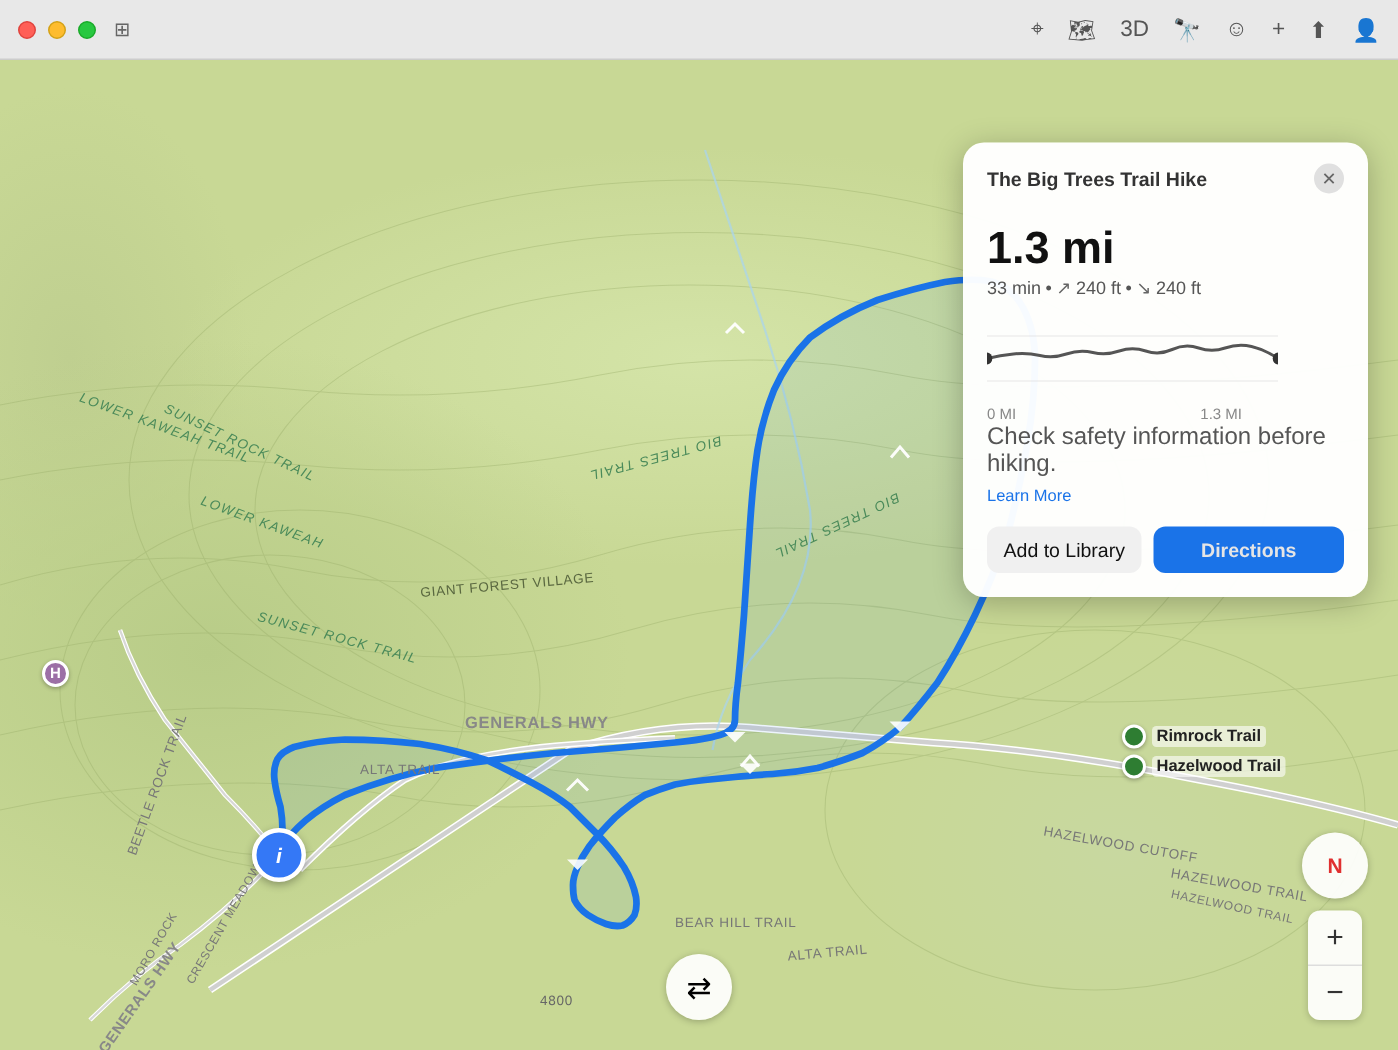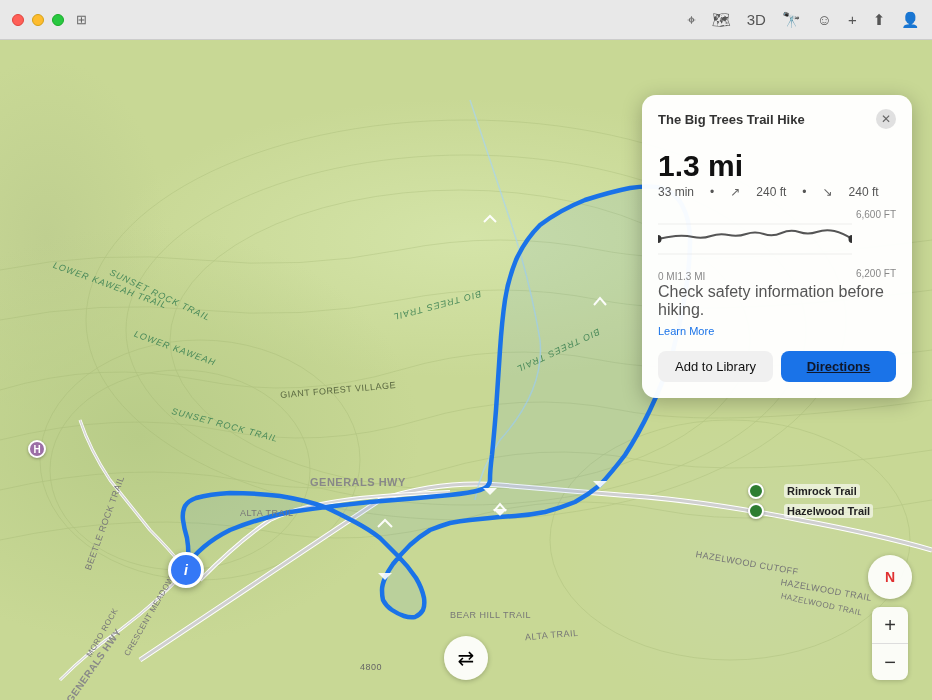--- a/index.html
+++ b/index.html
@@ -187,21 +187,21 @@
       font-size: 30px;
       font-weight: 700;
       color: #111;
       margin-bottom: 2px;
     }
     .card-meta {
       font-size: 12px;
       color: #555;
       display: flex;
       align-items: center;
-      gap: 16px;
+      gap: 3px;
       margin-bottom: 10px;
     }
     .arrow-up { color: #666; }
     .arrow-down { color: #666; }
 
     
     .elevation-chart {
       margin-bottom: 4px;
       position: relative;
       height: 70px;
@@ -218,20 +218,21 @@
       color: #888;
       text-align: right;
     }
     .elevation-chart-inner {
       margin-right: 44px;
       height: 60px;
       position: relative;
     }
     .elevation-x-labels {
       display: flex;
+      justify-content: space-between;
       font-size: 10px;
       color: #888;
       margin-right: 68px;
       margin-top: 2px;
     }
 
     .safety-text {
       font-size: 16px;
       color: #555;
       margin-bottom: 2px;
@@ -254,29 +255,28 @@
       background: #f0f0f0;
       border: none;
       border-radius: 8px;
       font-size: 13px;
       font-weight: 500;
       color: #111;
       cursor: pointer;
     }
     .btn-directions {
       flex: 1;
-      padding: 8px 10px;
+      padding: 8px 22px;
       background: #1a73e8;
       border: none;
       border-radius: 8px;
       font-size: 13px;
       font-weight: 600;
-      color: #0f172a;
-      cursor: pointer;
-      text-decoration: underline;
+      color: #e5e5e5;
+      cursor: pointer;
     }
 
     
     .map-controls-br {
       position: absolute;
       bottom: 20px;
       right: 20px;
       display: flex;
       flex-direction: column;
       align-items: center;
@@ -343,21 +343,21 @@
       justify-content: center;
       font-size: 20px;
       z-index: 100;
     }
 
     
     .poi-dot {
       position: absolute;
       display: flex;
       align-items: center;
-      gap: 20px;
+      gap: 4px;
     }
     .poi-circle {
       width: 16px;
       height: 16px;
       border-radius: 50%;
       background: #2e7d32;
       border: 2px solid white;
       box-shadow: 0 1px 3px rgba(0,0,0,0.3);
       flex-shrink: 0;
     }
@@ -537,24 +537,20 @@
       <span>•</span>
       <span class="arrow-up">↗</span>
       <span>240 ft</span>
       <span>•</span>
       <span class="arrow-down">↘</span>
       <span>240 ft</span>
     </div>
 
     
     <div class="elevation-chart">
-      <div class="elevation-labels-right">
-        <span>6,600 FT</span>
-        <span>6,200 FT</span>
-      </div>
       <div class="elevation-chart-inner">
         <svg width="100%" height="60" viewBox="0 0 220 60" preserveAspectRatio="none">
 
           <line x1="0" y1="15" x2="220" y2="15" stroke="#ddd" stroke-width="0.5"></line>
           <line x1="0" y1="45" x2="220" y2="45" stroke="#ddd" stroke-width="0.5"></line>
 
           <path d="M0,30 Q10,28 20,27 Q30,26 40,28 Q50,30 60,27 Q70,24 80,26 Q90,28 100,25 Q110,22 120,25 Q130,28 140,24 Q150,20 160,23 Q170,26 180,23 Q190,20 200,22 Q210,24 220,30" stroke="#555" stroke-width="2" fill="none" stroke-linecap="round"></path>
 
           <circle cx="0" cy="30" r="4" fill="#333"></circle>
           <circle cx="220" cy="30" r="4" fill="#333"></circle>

